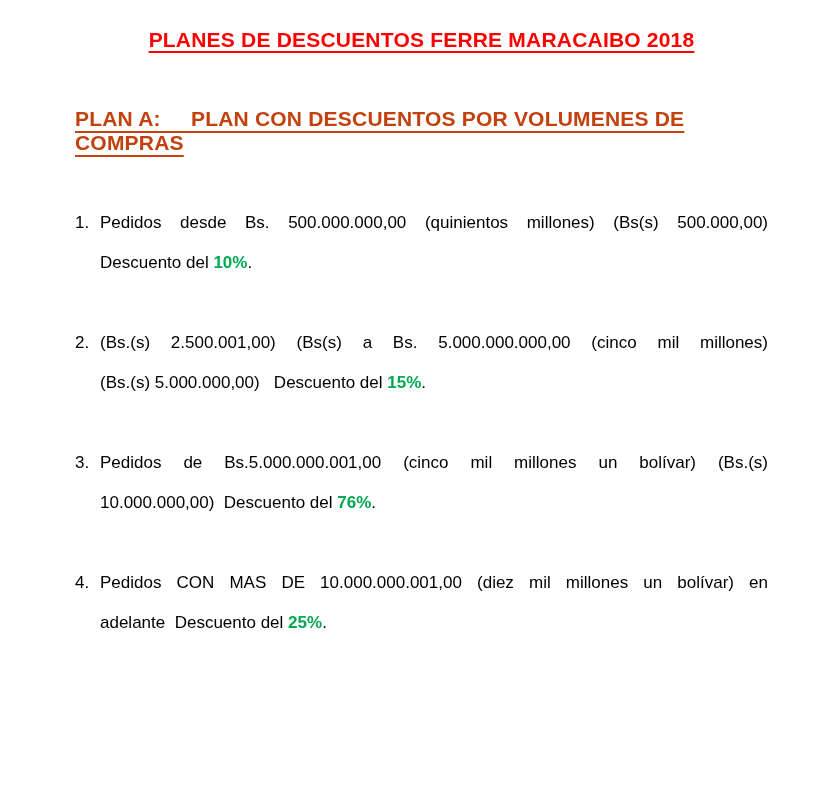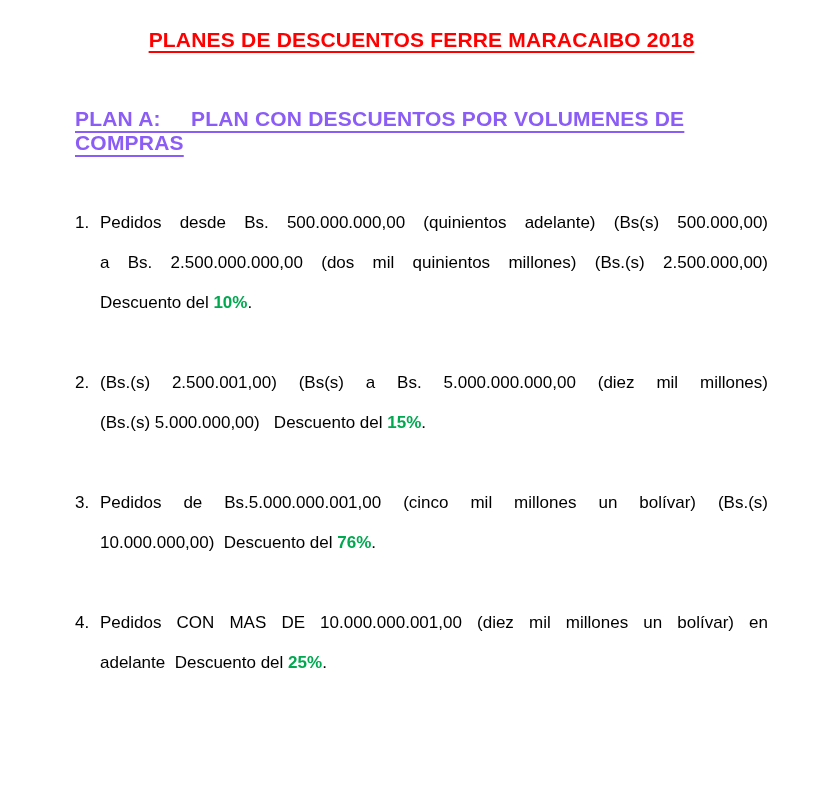--- a/index.html
+++ b/index.html
@@ -23,21 +23,21 @@
     font-size: 21px;
     font-weight: 700;
     letter-spacing: 0.2px;
     text-decoration: underline;
     text-decoration-thickness: 2px;
     text-underline-offset: 4px;
     line-height: 24px;
   }
   .subtitle {
     margin: 55px 0 0 0;
-    color: #8b5cf6;
+    color: #c2410c;
     font-size: 21px;
     font-weight: 700;
     letter-spacing: 0.2px;
     text-decoration: underline;
     text-decoration-thickness: 2px;
     text-underline-offset: 5px;
     line-height: 24px;
   }
   .list { margin-top: 48px; }
   .item {
@@ -76,30 +76,29 @@
 
   <h1 class="title">PLANES DE DESCUENTOS FERRE MARACAIBO 2018</h1>
 
   <h2 class="subtitle">PLAN A: &nbsp; &nbsp; PLAN CON DESCUENTOS POR VOLUMENES DE COMPRAS</h2>
 
   <div class="list">
 
     <div class="item">
       <span class="num">1.</span>
       <div class="lines">
-        <div class="line"><span>Pedidos desde Bs. 500.000.000,00 (quinientos adelante) (Bs(s) 500.000,00)</span></div>
-        <div class="line"><span>a Bs. 2.500.000.000,00 (dos mil quinientos millones) (Bs.(s) 2.500.000,00)</span></div>
+        <div class="line"><span>Pedidos desde Bs. 500.000.000,00 (quinientos millones) (Bs(s) 500.000,00)</span></div>
         <div class="line"><span>Descuento del </span><span class="pct">10%</span><span>.</span></div>
       </div>
     </div>
 
     <div class="item">
       <span class="num">2.</span>
       <div class="lines">
-        <div class="line"><span>(Bs.(s) 2.500.001,00) (Bs(s) a Bs. 5.000.000.000,00 (diez mil millones)</span></div>
+        <div class="line"><span>(Bs.(s) 2.500.001,00) (Bs(s) a Bs. 5.000.000.000,00 (cinco mil millones)</span></div>
         <div class="line"><span>(Bs.(s) 5.000.000,00) &nbsp; Descuento del </span><span class="pct">15%</span><span>.</span></div>
       </div>
     </div>
 
     <div class="item">
       <span class="num">3.</span>
       <div class="lines">
         <div class="line"><span>Pedidos de Bs.5.000.000.001,00 (cinco mil millones un bolívar) (Bs.(s)</span></div>
         <div class="line"><span>10.000.000,00) &nbsp;Descuento del </span><span class="pct">76%</span><span>.</span></div>
       </div>

